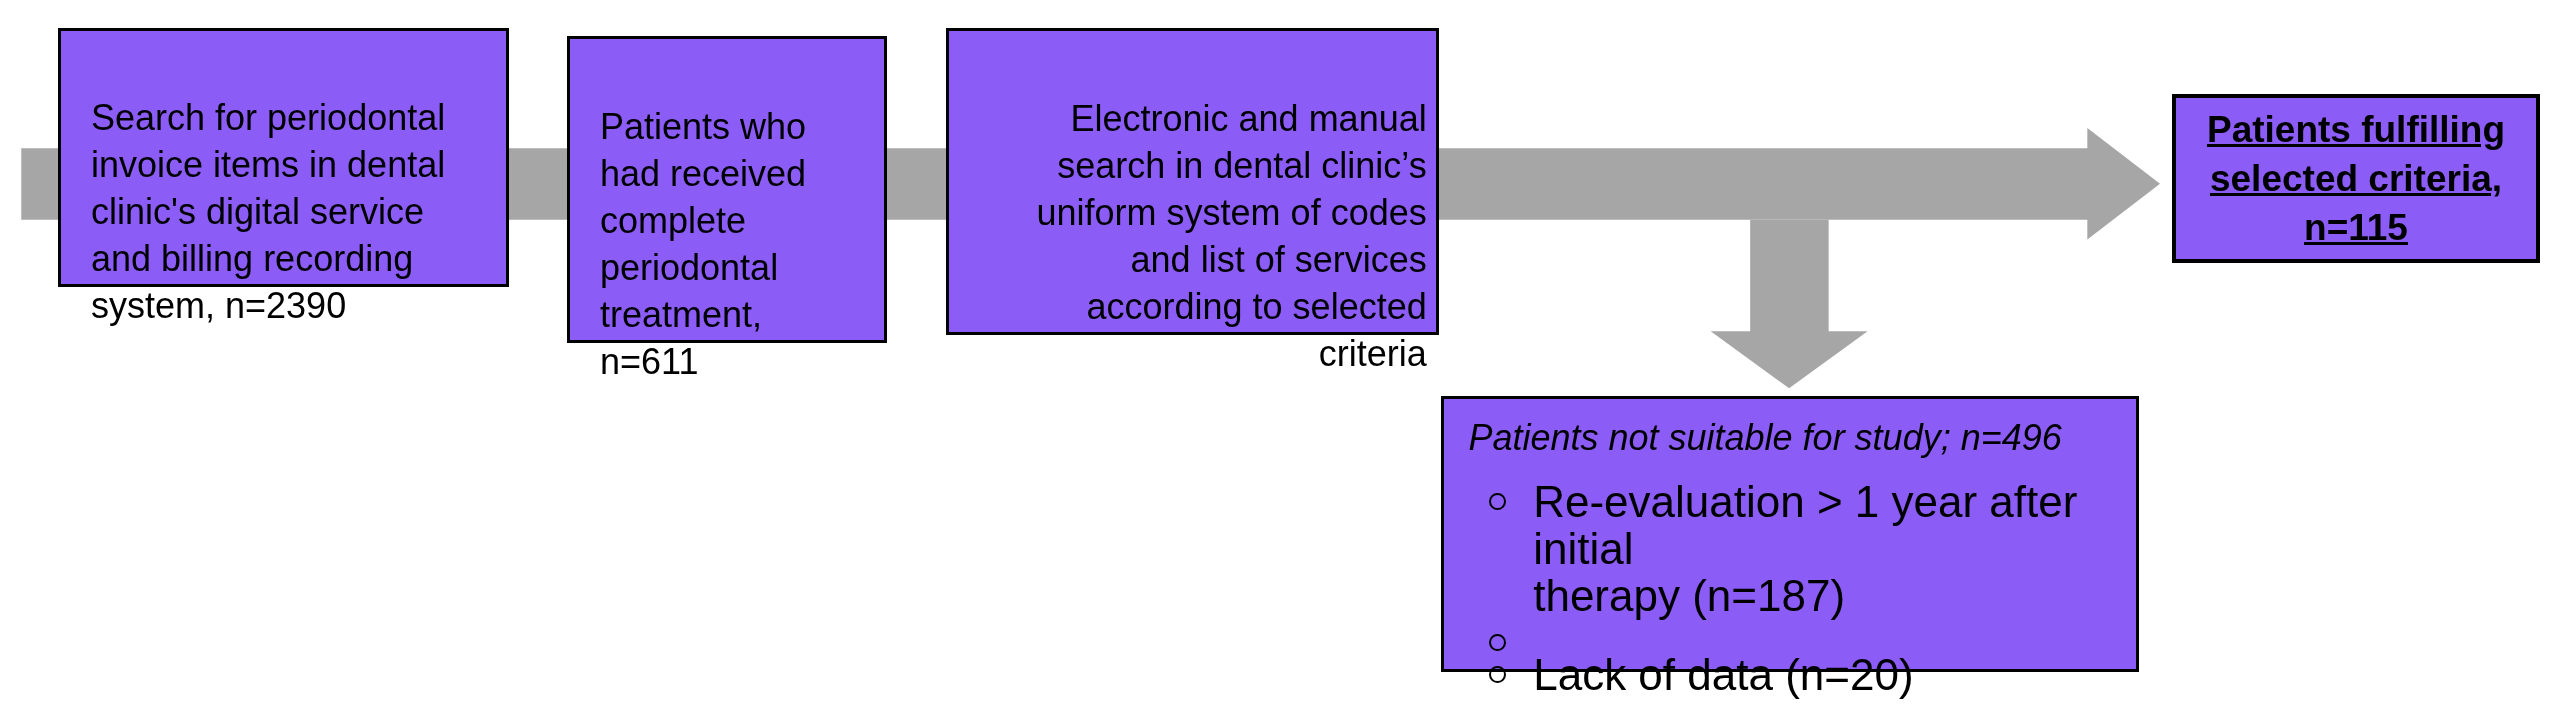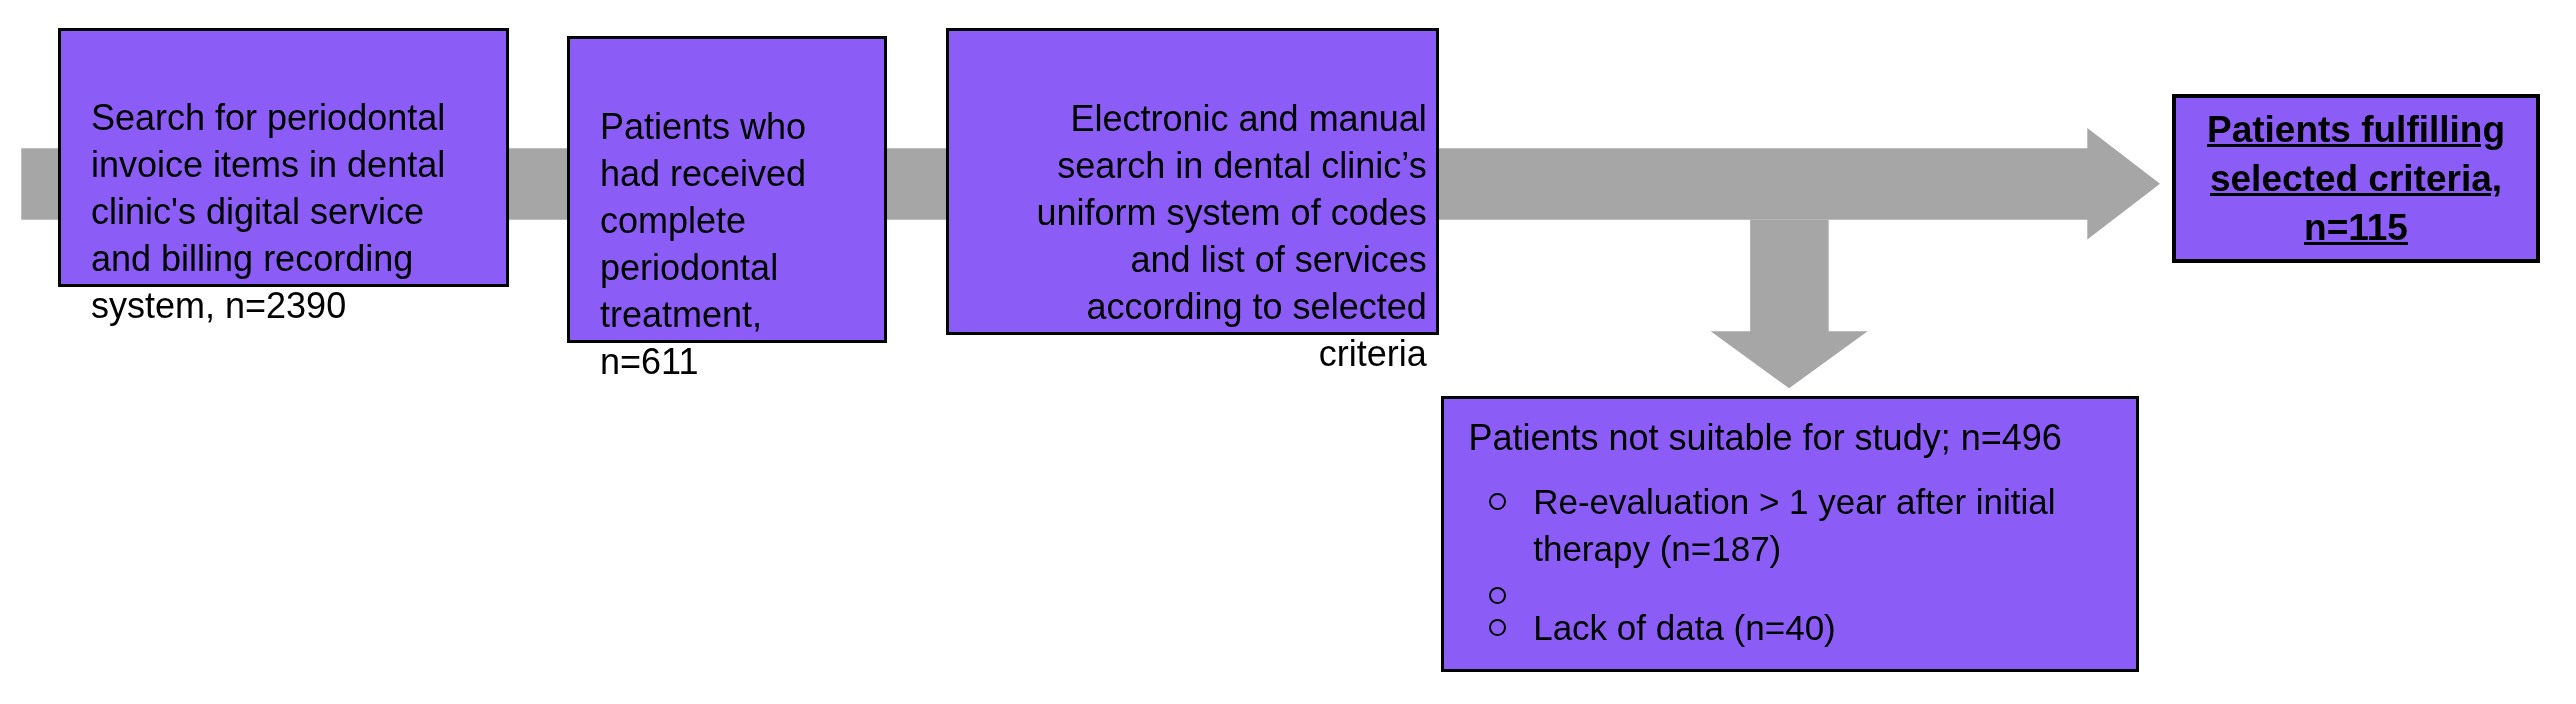--- a/index.html
+++ b/index.html
@@ -67,30 +67,31 @@
   .box-5 {
     left: 1441px; top: 396px;
     width: 698px; height: 276px;
     padding: 15px 17.4px 0 24.4px;
     white-space: normal;
   }
   .box-5 .exclusion-header {
     font-size: 36px;
     line-height: 47px;
     margin: 0;
+    font-style: italic;
   }
   .exclusion-list {
     list-style: none;
     margin: 17.4px 0 0 0;
     padding: 0;
   }
   .exclusion-list li {
     display: flex;
     align-items: flex-start;
-    font-size: 35px;
+    font-size: 44px;
     line-height: 47px;
   }
   .bullet-marker {
     flex: none;
     width: 12.8px;
     height: 12.8px;
     border: 2.3px solid #000000;
     border-radius: 50%;
     margin: 15px 27px 0 21px;
   }
@@ -146,19 +147,19 @@
       <li>
         <span class="bullet-marker"></span>
         <span class="bullet-text">Re-evaluation &gt; 1 year after initial
 therapy (n=187)</span>
       </li>
       <li>
         <span class="bullet-marker"></span>
       </li>
       <li>
         <span class="bullet-marker"></span>
-        <span class="bullet-text">Lack of data (n=40)</span>
+        <span class="bullet-text">Lack of data (n=20)</span>
       </li>
     </ul>
   </div>
 
 </div>
 
 
 </body></html>

